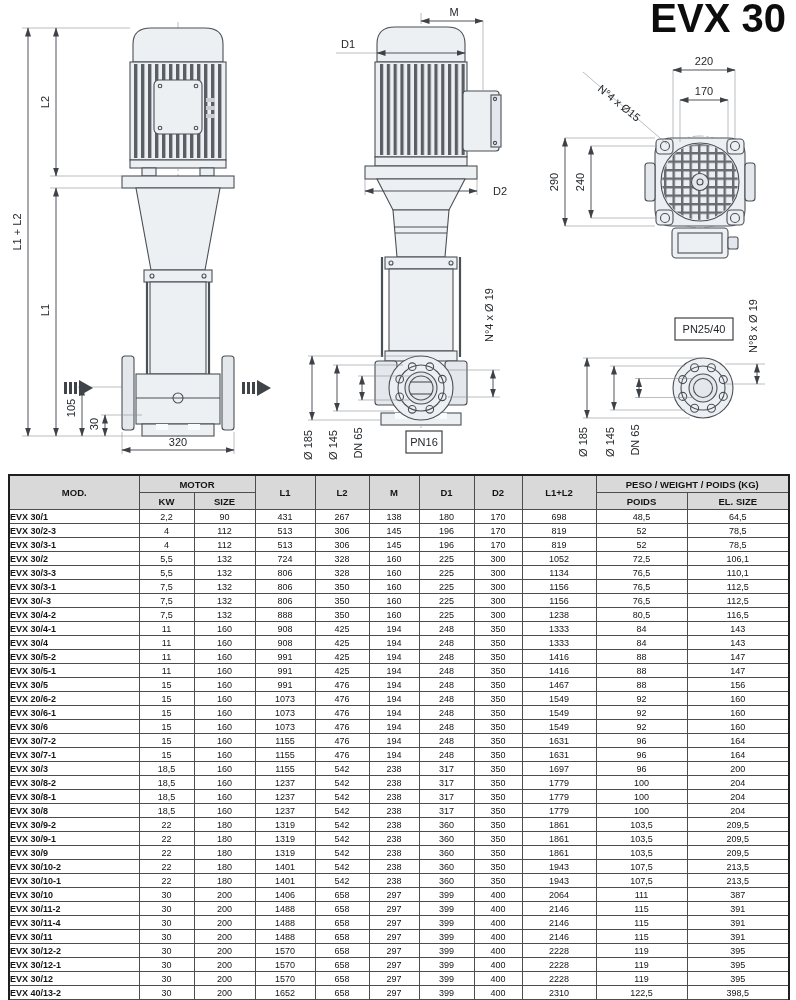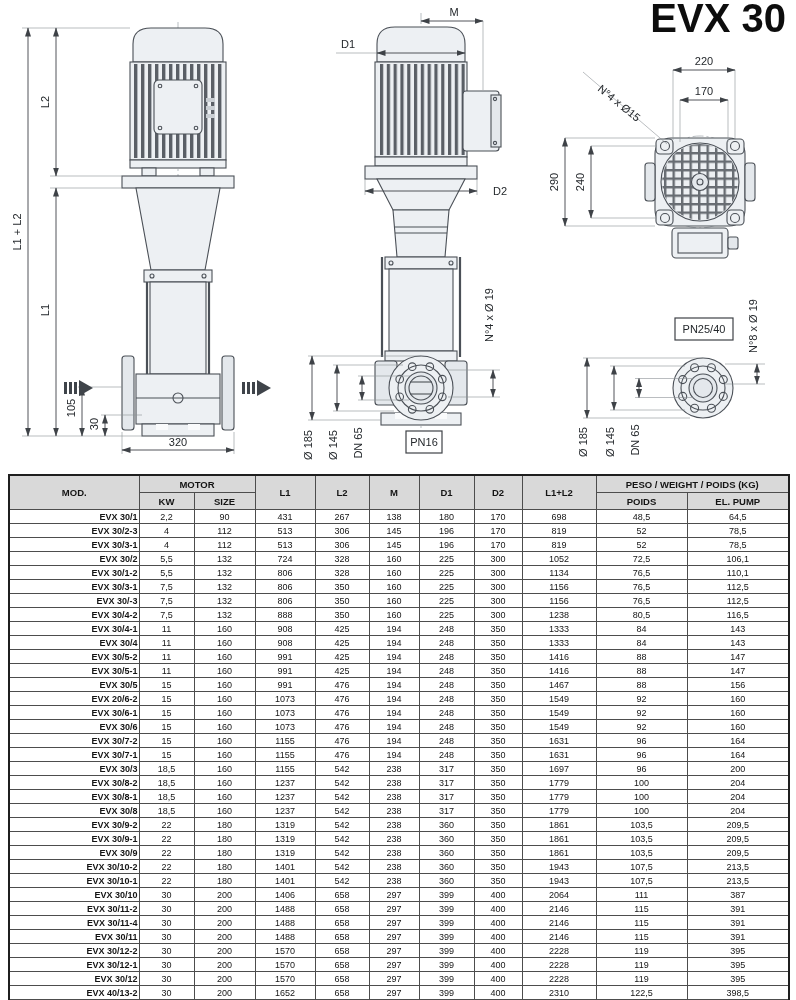--- a/index.html
+++ b/index.html
@@ -18,21 +18,21 @@
   .rod{stroke:#4b5057;stroke-width:2.2;}
   .boxlbl{fill:#ffffff;stroke:#3e4247;stroke-width:1.2;}
   .flowarrow{fill:#3f444a;}
   
   .spec-table-wrap{position:absolute;left:8px;top:474px;}
   table.spec{border-collapse:collapse;table-layout:fixed;width:780px;font-size:9px;color:#141414;
       border:2px solid #1f1f1f;}
   table.spec th,table.spec td{border:1px solid #4d4d4d;text-align:center;padding:0 1px;
       height:13px;line-height:12px;overflow:hidden;white-space:nowrap;}
   table.spec thead th{background:#d9d9d9;font-size:9.5px;height:16px;line-height:15px;}
-  table.spec td.mod{text-align:right;padding-left:16px;font-weight:bold;}
+  table.spec td.mod{text-align:left;padding-left:0;font-weight:bold;}
 </style>
 </head>
 <body>
 
 <div class="page-title">EVX 30</div>
 
 <svg style="left:8px;top:10px" width="270" height="452" viewBox="0 0 270 452">
   <defs>
     <marker id="arw" markerWidth="10" markerHeight="8" refX="8.5" refY="3" orient="auto-start-reverse" markerUnits="userSpaceOnUse">
       <path d="M0,0L9,3L0,6Z" fill="#3e4247"></path>
@@ -302,21 +302,21 @@
         <th rowspan="2">M</th>
         <th rowspan="2">D1</th>
         <th rowspan="2">D2</th>
         <th rowspan="2">L1+L2</th>
         <th colspan="2">PESO / WEIGHT / POIDS (KG)</th>
       </tr>
       <tr>
         <th>KW</th>
         <th>SIZE</th>
         <th>POIDS</th>
-        <th>EL. PUMP</th>
+        <th>EL. SIZE</th>
       </tr>
     </thead>
     <tbody>
         <tr>
           <td class="mod">EVX 30/1</td>
           <td>2,2</td>
           <td>90</td>
           <td>431</td>
           <td>267</td>
           <td>138</td>
@@ -359,21 +359,21 @@
           <td>724</td>
           <td>328</td>
           <td>160</td>
           <td>225</td>
           <td>300</td>
           <td>1052</td>
           <td>72,5</td>
           <td>106,1</td>
         </tr>
         <tr>
-          <td class="mod">EVX 30/1-2</td>
+          <td class="mod">EVX 30/3-3</td>
           <td>5,5</td>
           <td>132</td>
           <td>806</td>
           <td>328</td>
           <td>160</td>
           <td>225</td>
           <td>300</td>
           <td>1134</td>
           <td>76,5</td>
           <td>110,1</td>

